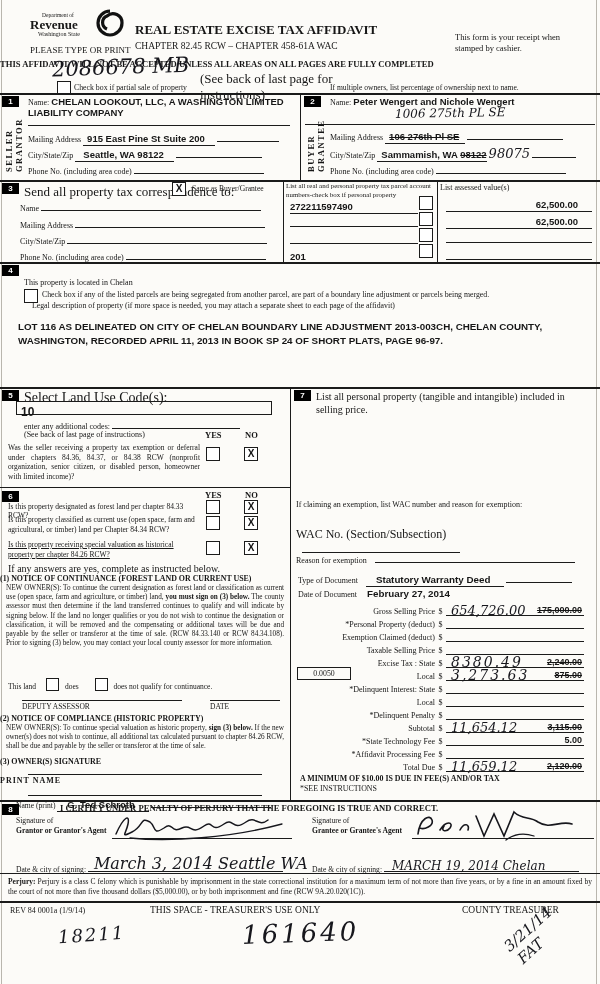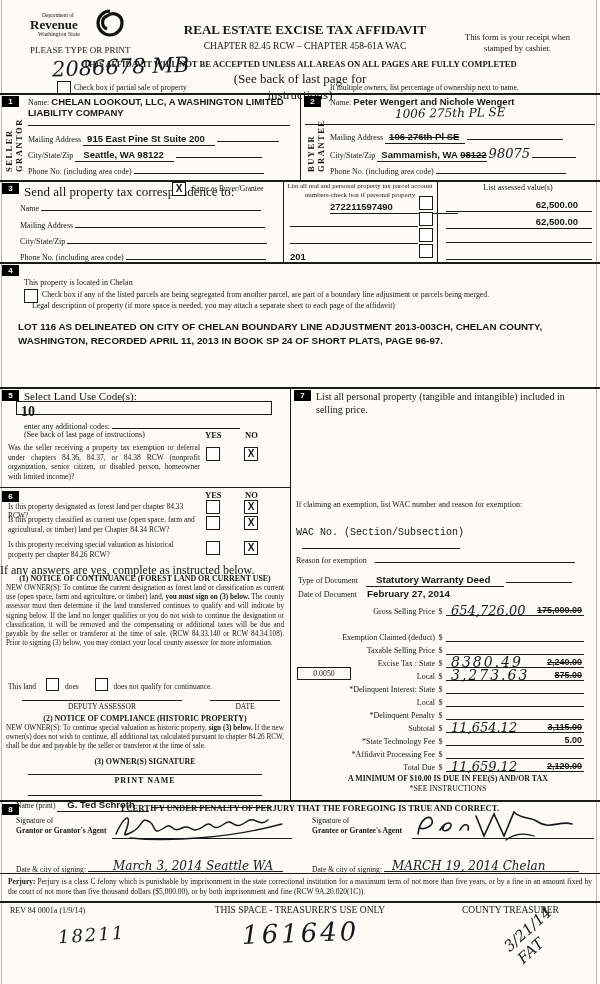--- a/index.html
+++ b/index.html
@@ -3,21 +3,21 @@
 <meta charset="utf-8">
 <style>
   html,body{margin:0;padding:0;background:#e9e7e2;}
   .page{position:relative;width:600px;height:984px;background:#fcfbf8;overflow:hidden;
         color:#161616;font-family:"Liberation Serif",serif;}
   .ab{position:absolute;}
   .ln{position:absolute;background:#1b1b1b;}
   .faint{position:absolute;background:#b9b6ae;}
   .hw{font-family:"DejaVu Serif",serif;font-style:italic;color:#17171d;white-space:nowrap;}
   .b{font-weight:bold;}
-  .ctr{text-align:center;}
+  .ctr{}
   .rt{text-align:right;}
   .ul{border-bottom:1px solid #1b1b1b;}
   .strike{text-decoration:line-through;}
   .cb{display:inline-block;width:11px;height:11px;border:1px solid #1b1b1b;background:#fff;
       text-align:center;line-height:11px;font:bold 9px "Liberation Sans",sans-serif;
       vertical-align:-2px;color:#111;}
   .cba{position:absolute;width:12px;height:12px;border:1px solid #1b1b1b;background:#fff;
       text-align:center;line-height:12px;font:bold 10px "Liberation Sans",sans-serif;color:#111;}
   .num{position:absolute;background:#000;color:#fff;width:17px;height:11px;
        font:bold 8px "Liberation Sans",sans-serif;text-align:center;line-height:11px;}
@@ -149,21 +149,21 @@
   <div class="ab" style="left:20px;top:249px;width:255px;font-size:8px;">
     <span>Phone No. (including area code)</span>
     <span class="ul" style="display:inline-block;width:140px;height:10px;"></span>
   </div>
 
   <div class="ab ctr" style="left:286px;top:182px;width:148px;font-size:6.9px;line-height:1.25;">
     <div>List all real and personal property tax parcel account</div>
     <div>numbers-check box if personal property</div>
   </div>
 
-  <div class="ab" style="left:290px;top:196px;width:128px;margin-left:40px;">
+  <div class="ab" style="left:290px;top:196px;width:128px;">
     <span class="val ul" style="display:inline-block;width:128px;height:12px;font-size:9.5px;">272211597490</span>
   </div>
   <span class="cba" style="left:419px;top:196px;"></span>
   <div class="ab" style="left:290px;top:213px;width:128px;">
     <span class="val ul" style="display:inline-block;width:128px;height:12px;font-size:9.5px;"></span>
   </div>
   <span class="cba" style="left:419px;top:212px;"></span>
   <div class="ab" style="left:290px;top:230px;width:128px;">
     <span class="val ul" style="display:inline-block;width:128px;height:12px;font-size:9.5px;"></span>
   </div>
@@ -188,23 +188,23 @@
   </div>
 
   <div class="num" style="left:2px;top:265px;">4</div>
   <div class="ab" style="left:24px;top:278px;font-size:8px;">This property is located in Chelan</div>
   <span class="cba" style="left:24px;top:289px;"></span>
   <div class="ab" style="left:42px;top:290px;width:545px;font-size:7.8px;">Check box if any of the listed parcels are being segregated from another parcel, are part of a boundary line adjustment or parcels being merged.</div>
   <div class="ab" style="left:32px;top:301px;width:540px;font-size:7.8px;">Legal description of property (if more space is needed, you may attach a separate sheet to each page of the affidavit)</div>
   <div class="ab val" style="left:18px;top:320px;width:548px;font-size:9.8px;line-height:1.4;">LOT 116 AS DELINEATED ON CITY OF CHELAN BOUNDARY LINE ADJUSTMENT 2013-003CH, CHELAN COUNTY, WASHINGTON, RECORDED APRIL 11, 2013 IN BOOK SP 24 OF SHORT PLATS, PAGE 96-97.</div>
 
   <div class="num" style="left:2px;top:390px;">5</div>
-  <div class="ab" style="left:24px;top:390px;font-size:11px;">Select Land Use Code(s):</div>
+  <div class="ab" style="left:24px;top:390px;font-size:14px;">Select Land Use Code(s):</div>
   <div class="ab" style="left:16px;top:401px;width:254px;height:12px;border:1px solid #1b1b1b;">
-    <span class="val" style="font-size:14px;padding-left:4px;font-family:Liberation Serif, serif;">10</span>
+    <span class="val" style="font-size:12px;padding-left:4px;">10</span>
   </div>
   <div class="ab" style="left:24px;top:418px;font-size:8px;">
     <span>enter any additional codes:</span>
     <span class="ul" style="display:inline-block;width:128px;height:10px;"></span>
   </div>
   <div class="ab" style="left:24px;top:430px;font-size:8px;">(See back of last page of instructions)</div>
   <div class="ab b" style="left:205px;top:430px;font-size:8.5px;">YES</div>
   <div class="ab b" style="left:245px;top:430px;font-size:8.5px;">NO</div>
   <div class="ab just" style="left:8px;top:443px;width:192px;font-size:7.5px;">Was the seller receiving a property tax exemption or deferral under chapters 84.36, 84.37, or 84.38 RCW (nonprofit organization, senior citizen, or disabled person, homeowner with limited income)?</div>
   <span class="cba" style="left:206px;top:447px;"></span>
@@ -212,24 +212,24 @@
 
   <div class="num" style="left:2px;top:491px;">6</div>
   <div class="ab b" style="left:205px;top:490px;font-size:8.5px;">YES</div>
   <div class="ab b" style="left:245px;top:490px;font-size:8.5px;">NO</div>
   <div class="ab" style="left:8px;top:502px;width:196px;font-size:7.5px;">Is this property designated as forest land per chapter 84.33 RCW?</div>
   <span class="cba" style="left:206px;top:500px;"></span>
   <span class="cba" style="left:244px;top:500px;"><span>X</span></span>
   <div class="ab" style="left:8px;top:515px;width:190px;font-size:7.5px;line-height:1.3;">Is this property classified as current use (open space, farm and agricultural, or timber) land per Chapter 84.34 RCW?</div>
   <span class="cba" style="left:206px;top:516px;"></span>
   <span class="cba" style="left:244px;top:516px;"><span>X</span></span>
-  <div class="ab" style="left:8px;top:540px;width:190px;font-size:7.5px;line-height:1.3;">Is this property receiving special valuation as historical property per chapter 84.26 RCW?</div>
+  <div class="ab" style="left:8px;top:540px;width:190px;font-size:7.5px;line-height:1.3;text-decoration:underline;">Is this property receiving special valuation as historical property per chapter 84.26 RCW?</div>
   <span class="cba" style="left:206px;top:541px;"></span>
   <span class="cba" style="left:244px;top:541px;"><span>X</span></span>
-  <div class="ab" style="left:0;top:563px;font-size:12px;">If any answers are yes, complete as instructed below.</div>
+  <div class="ab" style="left:8px;top:563px;font-size:10px;">If any answers are yes, complete as instructed below.</div>
   <div class="ab b ctr" style="left:0;top:574px;width:290px;font-size:7.9px;">(1) NOTICE OF CONTINUANCE (FOREST LAND OR CURRENT USE)</div>
   <div class="ab just" style="left:6px;top:584px;width:278px;font-size:7.2px;"><span>NEW OWNER(S): To continue the current designation as forest land or classification as current use (open space, farm and agriculture, or timber) land, </span><span class="b">you must sign on (3) below.</span><span> The county assessor must then determine if the land transferred continues to qualify and will indicate by signing below.  If the land no longer qualifies or you do not wish to continue the designation or classification, it will be removed and the compensating or additional taxes will be due and payable by the seller or transferor at the time of sale.  (RCW 84.33.140 or RCW 84.34.108).  Prior to signing (3) below, you may contact your local county assessor for more information.</span></div>
   <div class="ab" style="left:8px;top:678px;font-size:7.5px;">
     <span>This land</span>
     <span class="cb" style="margin:0 4px 0 8px;"></span>
     <span>does</span>
     <span class="cb" style="margin:0 4px 0 14px;"></span>
     <span>does not qualify for continuance.</span>
   </div>
   <div class="ln" style="left:22px;top:700px;width:160px;height:1px;"></div>
@@ -239,40 +239,43 @@
   <div class="ab b ctr" style="left:0;top:714px;width:290px;font-size:7.9px;">(2) NOTICE OF COMPLIANCE (HISTORIC PROPERTY)</div>
   <div class="ab just" style="left:6px;top:724px;width:278px;font-size:7.2px;"><span>NEW OWNER(S): To continue special valuation as historic property, </span><span class="b">sign (3) below.</span><span>  If the new owner(s) does not wish to continue, all additional tax calculated pursuant to chapter 84.26 RCW, shall be due and payable by the seller or transferor at the time of sale.</span></div>
   <div class="ab b ctr" style="left:0;top:757px;width:290px;font-size:8px;">(3) OWNER(S) SIGNATURE</div>
   <div class="ln" style="left:28px;top:774px;width:234px;height:1px;"></div>
   <div class="ab b ctr" style="left:0;top:776px;width:290px;font-size:8px;letter-spacing:1px;">PRINT NAME</div>
   <div class="ln" style="left:28px;top:795px;width:234px;height:1px;"></div>
 
   <div class="num" style="left:294px;top:390px;">7</div>
   <div class="ab" style="left:316px;top:390px;width:262px;font-size:10px;line-height:1.3;">List all personal property (tangible and intangible) included in selling price.</div>
   <div class="ab" style="left:296px;top:500px;width:290px;font-size:8px;">If claiming an exemption, list WAC number and reason for exemption:</div>
-  <div class="ab" style="left:296px;top:527px;font-size:10px;font-family:Liberation Mono, monospace;">
+  <div class="ab" style="left:296px;top:527px;font-size:12px;">
     <span>WAC No. (Section/Subsection)</span>
     <span class="ul" style="display:inline-block;width:158px;height:10px;margin-left:6px;"></span>
   </div>
   <div class="ab" style="left:296px;top:552px;font-size:8px;">
     <span>Reason for exemption</span>
     <span class="ul" style="display:inline-block;width:200px;height:10px;margin-left:6px;"></span>
   </div>
   <div class="ab" style="left:298px;top:572px;font-size:8px;">
     <span>Type of Document</span>
     <span class="val ul" style="font-size:9.8px;padding:0 14px 1px 10px;margin-left:6px;">Statutory Warranty Deed</span>
     <span class="ul" style="display:inline-block;width:66px;height:10px;"></span>
   </div>
   <div class="ab" style="left:298px;top:588px;font-size:8px;">
     <span>Date of Document</span>
     <span class="val" style="font-size:9.8px;margin-left:8px;">February 27, 2014</span>
   </div>
 
   <div class="mrow" style="top:603px;">
     <span class="mlab">Gross Selling Price</span><span class="mdol">$</span><span class="mline"><span class="hw mhw" style="font-size:13px;">654,726.00</span><span class="mprint strike">175,000.00</span></span>
+  </div>
+  <div class="mrow" style="top:616px;">
+    <span class="mlab">*Personal Property (deduct)</span><span class="mdol">$</span><span class="mline"></span>
   </div>
   <div class="mrow" style="top:629px;">
     <span class="mlab">Exemption Claimed (deduct)</span><span class="mdol">$</span><span class="mline"></span>
   </div>
   <div class="mrow" style="top:642px;">
     <span class="mlab">Taxable Selling Price</span><span class="mdol">$</span><span class="mline"></span>
   </div>
   <div class="mrow" style="top:655px;">
     <span class="mlab">Excise Tax :  State</span><span class="mdol">$</span><span class="mline"><span class="hw mhw" style="font-size:14px;letter-spacing:2px;">8380.49</span><span class="mprint strike">2,240.00</span></span>
   </div>
@@ -315,21 +318,21 @@
     <path d="M20 30 C60 34 120 30 172 16" fill="none" stroke="#17171d" stroke-width="1.3" stroke-linecap="round"></path>
   </svg>
   <div class="ab" style="left:16px;top:798px;font-size:7.6px;">
     <span>Name (print)</span>
     <span class="val ul" style="font-size:9.5px;padding:0 14px 1px 10px;">G. Ted Schroth</span>
     <span class="ul" style="display:inline-block;width:120px;height:9px;"></span>
   </div>
   <div class="ab" style="left:16px;top:861px;font-size:7.6px;">
     <span>Date &amp; city of signing:</span>
     <span class="ul" style="display:inline-block;width:195px;height:10px;position:relative;">
-      <span class="hw" style="position:absolute;left:25px;bottom:-2px;font-size:12px;">March 3, 2014   Seattle WA</span>
+      <span class="hw" style="position:absolute;left:6px;bottom:-2px;font-size:16px;">March 3, 2014   Seattle WA</span>
     </span>
   </div>
 
   <div class="ab" style="left:312px;top:816px;font-size:7.6px;">Signature of</div>
   <div class="ab b" style="left:312px;top:826px;font-size:7.6px;">Grantee or Grantee's Agent</div>
   <div class="ln" style="left:412px;top:838px;width:182px;height:1px;"></div>
   <svg class="ab" style="left:410px;top:806px;" width="185" height="40" viewBox="0 0 185 40">
     <path d="M8 28 C10 12 20 8 22 14 C24 20 14 24 10 22 M30 24 C36 14 44 16 40 22 C37 26 30 26 34 20 M50 24 C54 16 60 18 58 24 M66 10 L74 30 L84 8 L94 30 L104 6 C112 14 120 10 128 16 C140 24 150 14 162 18" fill="none" stroke="#17171d" stroke-width="1.6" stroke-linecap="round"></path>
     <path d="M96 34 C104 28 112 26 124 30" fill="none" stroke="#17171d" stroke-width="1.3" stroke-linecap="round"></path>
   </svg>

